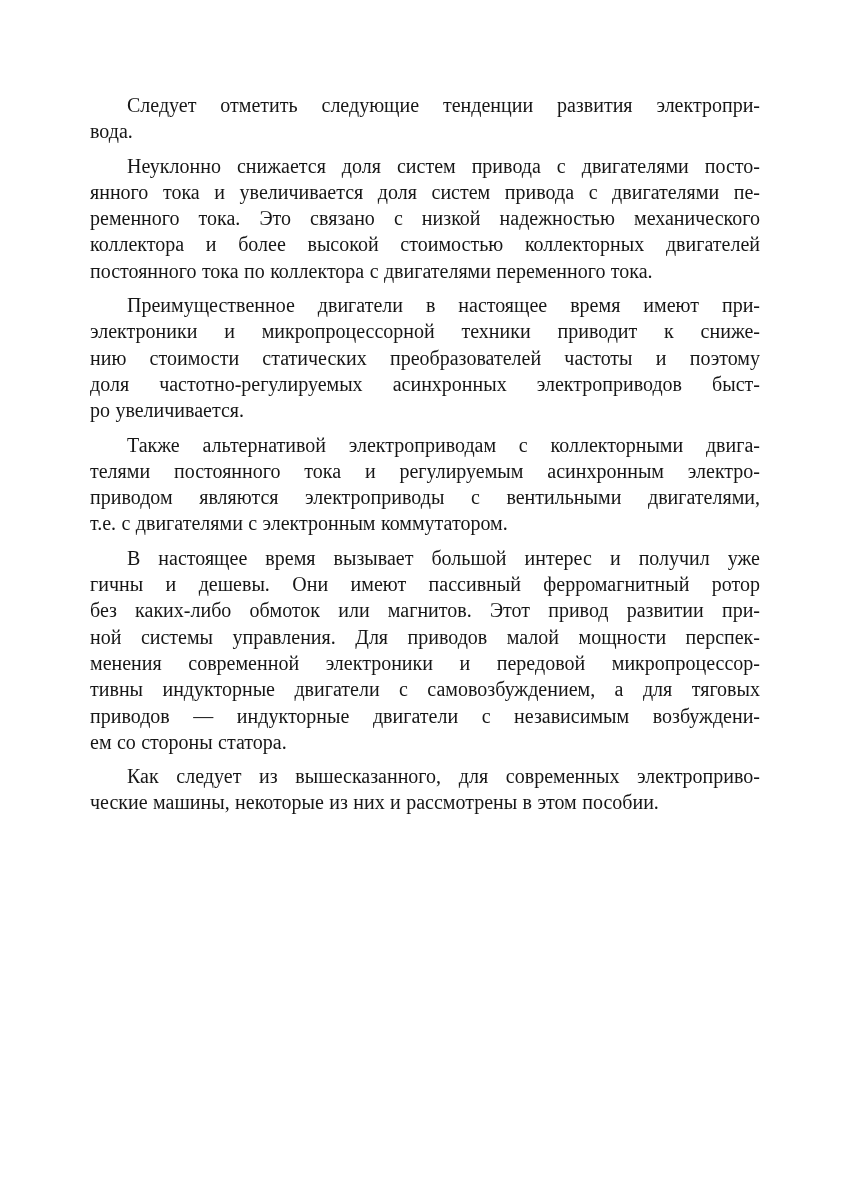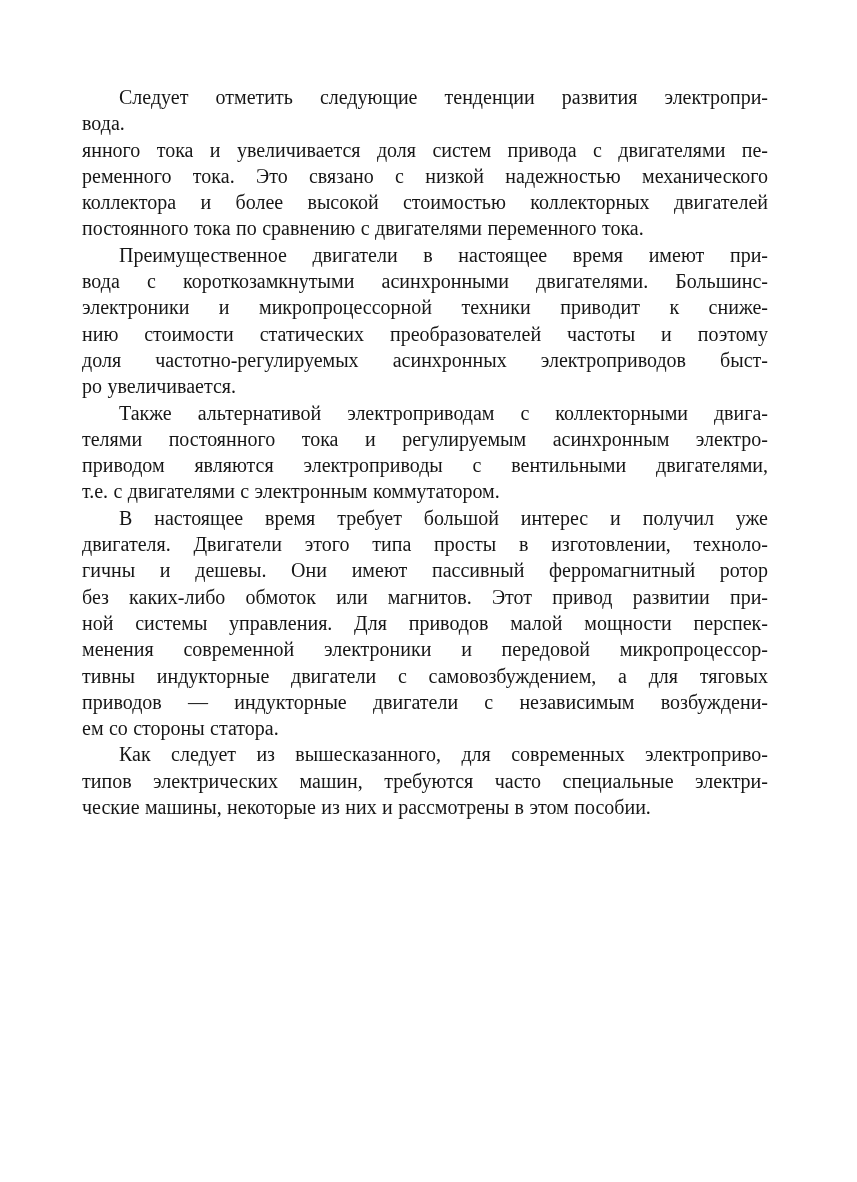--- a/index.html
+++ b/index.html
@@ -18,21 +18,21 @@
   .text-block {
     position: absolute;
     left: 82px;
     top: 84px;
     width: 686px;
     color: #161616;
     font-size: 20px;
     font-weight: 400;
   }
   .paragraph {
-    margin: 0;
+    margin: 8px;
     padding: 0;
   }
   .line {
     height: 26.3px;
     line-height: 26.3px;
     text-align: justify;
     text-align-last: justify;
     white-space: normal;
     word-spacing: 0.02em;
   }
@@ -47,49 +47,47 @@
 </head>
 <body>
 
 <div class="page">
   <div class="text-block" style="color: rgb(22, 22, 22);">
       <div class="paragraph">
         <div class="line indent">Следует отметить следующие тенденции развития электропри-</div>
         <div class="line last">вода.</div>
       </div>
       <div class="paragraph">
+        <div class="line indent">Неуклонно снижается доля систем привода с двигателями посто-</div>
         <div class="line">янного тока и увеличивается доля систем привода с двигателями пе-</div>
         <div class="line">ременного тока. Это связано с низкой надежностью механического</div>
         <div class="line">коллектора и более высокой стоимостью коллекторных двигателей</div>
-        <div class="line last">постоянного тока по сравнению с двигателями переменного тока.</div>
+        <div class="line last">постоянного тока по коллектора с двигателями переменного тока.</div>
       </div>
       <div class="paragraph">
         <div class="line indent">Преимущественное двигатели в настоящее время имеют при-</div>
-        <div class="line">вода с короткозамкнутыми асинхронными двигателями. Большинс-</div>
         <div class="line">электроники и микропроцессорной техники приводит к сниже-</div>
         <div class="line">нию стоимости статических преобразователей частоты и поэтому</div>
         <div class="line">доля частотно-регулируемых асинхронных электроприводов быст-</div>
         <div class="line last">ро увеличивается.</div>
       </div>
       <div class="paragraph">
         <div class="line indent">Также альтернативой электроприводам с коллекторными двига-</div>
         <div class="line">телями постоянного тока и регулируемым асинхронным электро-</div>
         <div class="line">приводом являются электроприводы с вентильными двигателями,</div>
         <div class="line last">т.е. с двигателями с электронным коммутатором.</div>
       </div>
       <div class="paragraph">
-        <div class="line indent">В настоящее время требует большой интерес и получил уже</div>
-        <div class="line">двигателя. Двигатели этого типа просты в изготовлении, техноло-</div>
+        <div class="line indent">В настоящее время вызывает большой интерес и получил уже</div>
         <div class="line">гичны и дешевы. Они имеют пассивный ферромагнитный ротор</div>
         <div class="line">без каких-либо обмоток или магнитов. Этот привод развитии при-</div>
         <div class="line">ной системы управления. Для приводов малой мощности перспек-</div>
         <div class="line">менения современной электроники и передовой микропроцессор-</div>
         <div class="line">тивны индукторные двигатели с самовозбуждением, а для тяговых</div>
         <div class="line">приводов — индукторные двигатели с независимым возбуждени-</div>
         <div class="line last">ем со стороны статора.</div>
       </div>
       <div class="paragraph">
         <div class="line indent">Как следует из вышесказанного, для современных электроприво-</div>
-        <div class="line">типов электрических машин, требуются часто специальные электри-</div>
         <div class="line last">ческие машины, некоторые из них и рассмотрены в этом пособии.</div>
       </div>
     </div>
 </div>
 
 </body></html>

